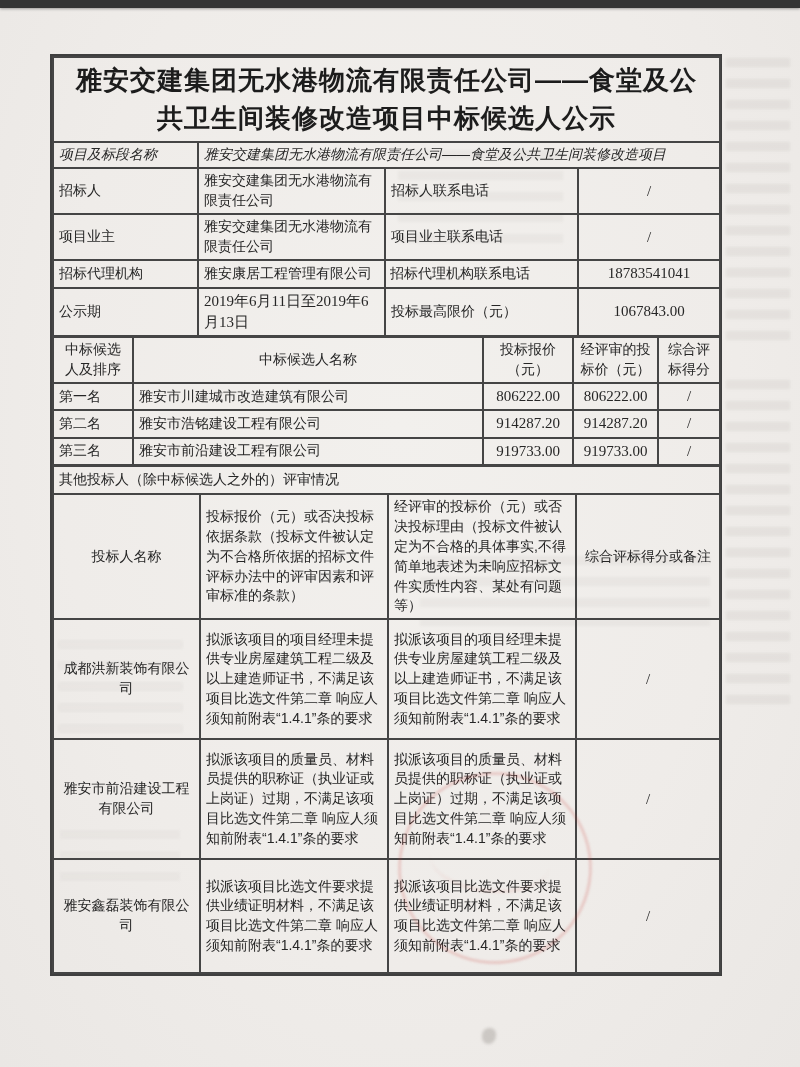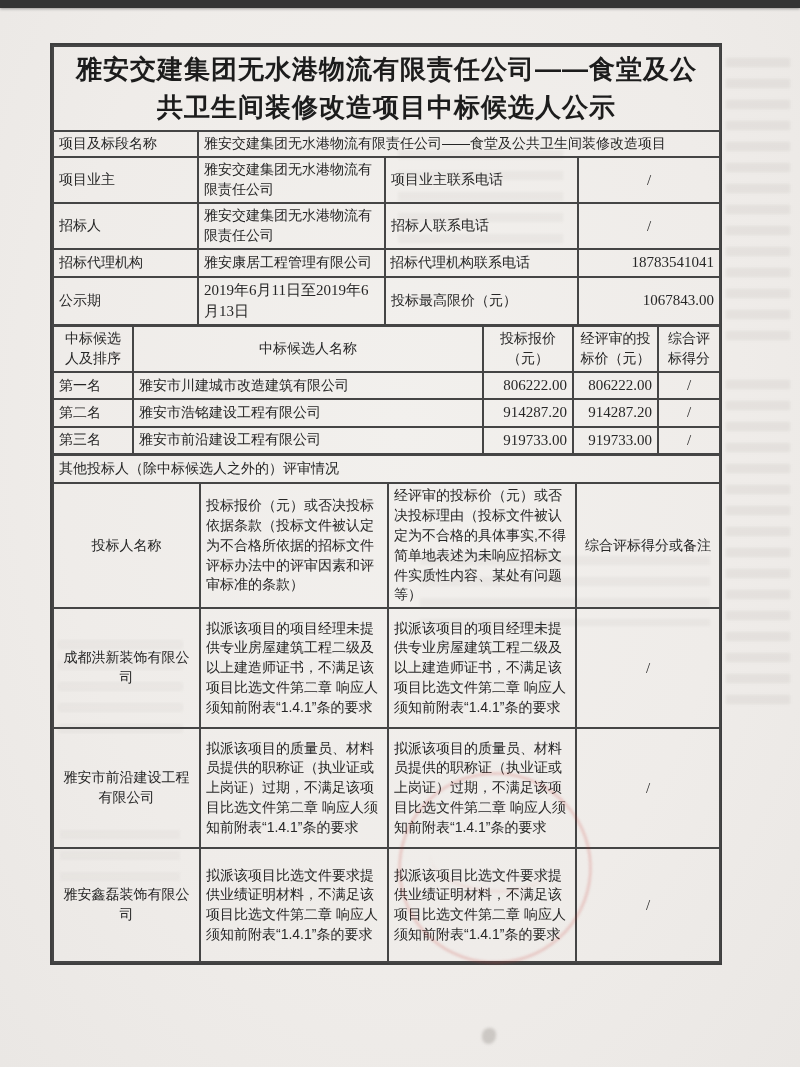--- a/index.html
+++ b/index.html
@@ -3,29 +3,29 @@
 <meta charset="utf-8">
 <style>
   html,body{margin:0;padding:0;background:#e7e4e1;}
   .paper{
     position:relative;width:800px;height:1067px;margin:0 auto;overflow:hidden;
     background:radial-gradient(ellipse at 50% 40%, #f2f0ed 0%, #efece9 60%, #eae7e4 100%);
     font-family:"Liberation Sans", sans-serif;
     color:#262626;
   }
   .scan-top-edge{position:absolute;left:0;top:0;width:100%;height:8px;background:#343434;box-shadow:0 1px 3px rgba(0,0,0,.35);}
-  .notice{position:absolute;left:50px;top:43px;width:668px;border:2px solid #3f3f3f;background:transparent;}
+  .notice{position:absolute;left:50px;top:54px;width:668px;border:2px solid #3f3f3f;background:transparent;}
   table{border-collapse:collapse;width:100%;table-layout:fixed;}
   table + table{margin-top:-1px;}
   td{border:2px solid #454545;padding:2px 5px;font-size:14px;line-height:1.42;vertical-align:middle;word-break:break-all;}
   .title-row{height:78px;}
   .title-cell{border:2px solid #454545;text-align:center;font-weight:bold;font-size:26px;line-height:1.45;letter-spacing:1px;color:#1c1c1c;padding:4px 22px;}
-  .al{text-align:left;} .ac{text-align:center;} .ar{text-align:right;}
+  .al{text-align:left;} .ac{text-align:center;} .ar{text-align:center;}
   .num{font-family:"Liberation Serif", serif;font-size:15px;}
-  .h22{height:20px;} .h48{height:46px;} .h21{height:19px;} .h38{height:36px;} .h42{height:40px;}
+  .h22{height:20px;font-style:italic;} .h48{height:46px;} .h21{height:19px;} .h38{height:36px;} .h42{height:40px;}
   .h-candhead{height:46px;} .h29{height:27px;} .h30{height:28px;}
   .h-othhead{height:123px;} .h122{height:120px;} .h116{height:114px;}
   .small-pad{padding:2px 4px;margin-left:25px;}
   
   .ghost{position:absolute;filter:blur(1.5px);background:repeating-linear-gradient(180deg, rgba(125,118,110,.09) 0 9px, rgba(125,118,110,0) 9px 21px);pointer-events:none;}
   .stamp{position:absolute;left:398px;top:772px;width:188px;height:186px;border:3px solid rgba(198,62,54,.20);border-radius:50%;filter:blur(1.2px);transform:rotate(-8deg);pointer-events:none;}
   .stamp-inner{position:absolute;left:430px;top:830px;width:120px;height:60px;border-bottom:2px solid rgba(198,62,54,.14);border-radius:50%;filter:blur(1.5px);transform:rotate(6deg);pointer-events:none;}
   .speck{position:absolute;left:482px;top:1028px;width:14px;height:16px;background:rgba(140,135,130,.35);border-radius:50% 40% 55% 45%;filter:blur(1.5px);}
   .page-num{position:absolute;left:0;top:1042px;width:100%;text-align:center;font-size:16px;color:#a9a5a0;font-family:"Liberation Serif", serif;}
 </style>
@@ -53,29 +53,29 @@
         </colgroup>
       <tbody>
           <tr class="title-row">
         <td class="title-cell" colspan="4">雅安交建集团无水港物流有限责任公司——食堂及公共卫生间装修改造项目中标候选人公示</td>
       </tr>
       <tr class="h22">
         <td class="al">项目及标段名称</td>
         <td class="al" colspan="3">雅安交建集团无水港物流有限责任公司——食堂及公共卫生间装修改造项目</td>
       </tr>
       <tr class="h48">
+        <td class="al">招标人</td>
+        <td class="al">雅安交建集团无水港物流有限责任公司</td>
+        <td class="al">招标人联系电话</td>
+        <td class="ac num">/</td>
+      </tr>
+      <tr class="h48">
         <td class="al">项目业主</td>
         <td class="al">雅安交建集团无水港物流有限责任公司</td>
         <td class="al">项目业主联系电话</td>
-        <td class="ac num">/</td>
-      </tr>
-      <tr class="h48">
-        <td class="al">招标人</td>
-        <td class="al">雅安交建集团无水港物流有限责任公司</td>
-        <td class="al">招标人联系电话</td>
         <td class="ac num">/</td>
       </tr>
       <tr class="h21">
         <td class="al">招标代理机构</td>
         <td class="al">雅安康居工程管理有限公司</td>
         <td class="al small-pad">招标代理机构联系电话</td>
         <td class="ar num">18783541041</td>
       </tr>
       <tr class="h42">
         <td class="al">公示期</td>

